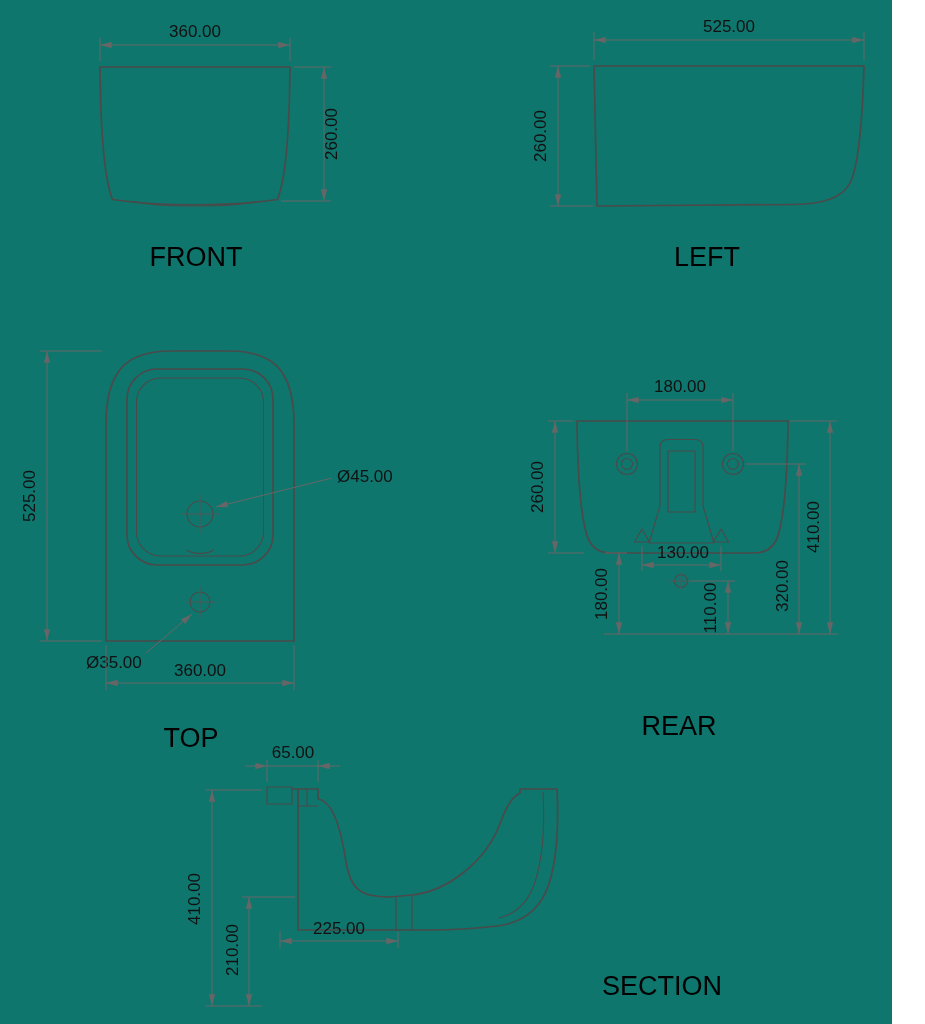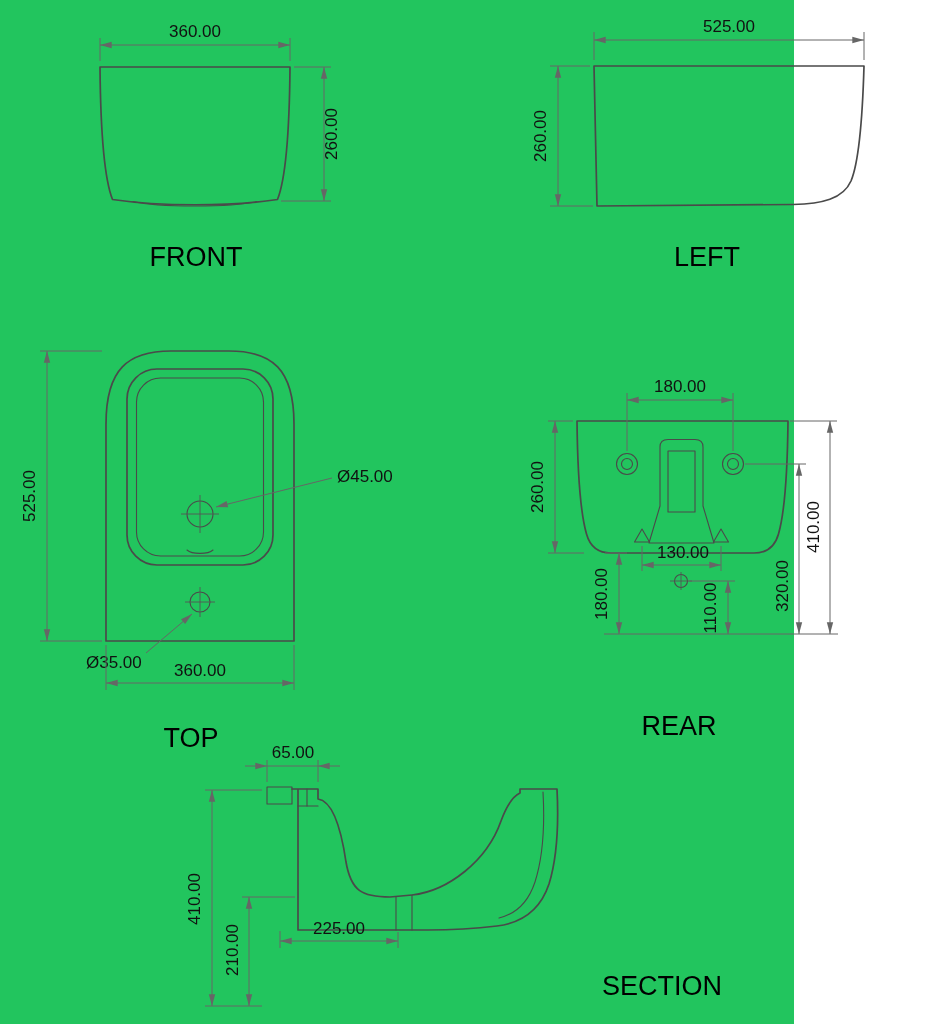--- a/index.html
+++ b/index.html
@@ -1,20 +1,20 @@
 <!DOCTYPE html>
 <html><head>
 <meta charset="utf-8">
 <style>
   html, body { margin: 0; padding: 0; background: #ffffff; }
   .sheet {
     position: relative;
-    width: 794px;
+    width: 892px;
     height: 1024px;
-    background: #22c55e;
+    background: #0f766e;
     font-family: "Liberation Sans", sans-serif;
   }
   svg { display: block; }
   .outline  { fill: none; stroke: #4a4a4a; stroke-width: 1.7; stroke-linejoin: round; stroke-linecap: round; }
   .thin     { fill: none; stroke: #4a4a4a; stroke-width: 1.1; stroke-linejoin: round; stroke-linecap: round; }
   .dim-line { fill: none; stroke: #666666; stroke-width: 1; }
   .ext-line { fill: none; stroke: #666666; stroke-width: 1; }
   .center-line { fill: none; stroke: #555555; stroke-width: 0.9; }
   .dim-text { font-size: 17px; fill: #111111; font-family: "Liberation Sans", sans-serif; }
   .view-label { font-size: 27px; fill: #000000; font-family: "Liberation Sans", sans-serif; }

